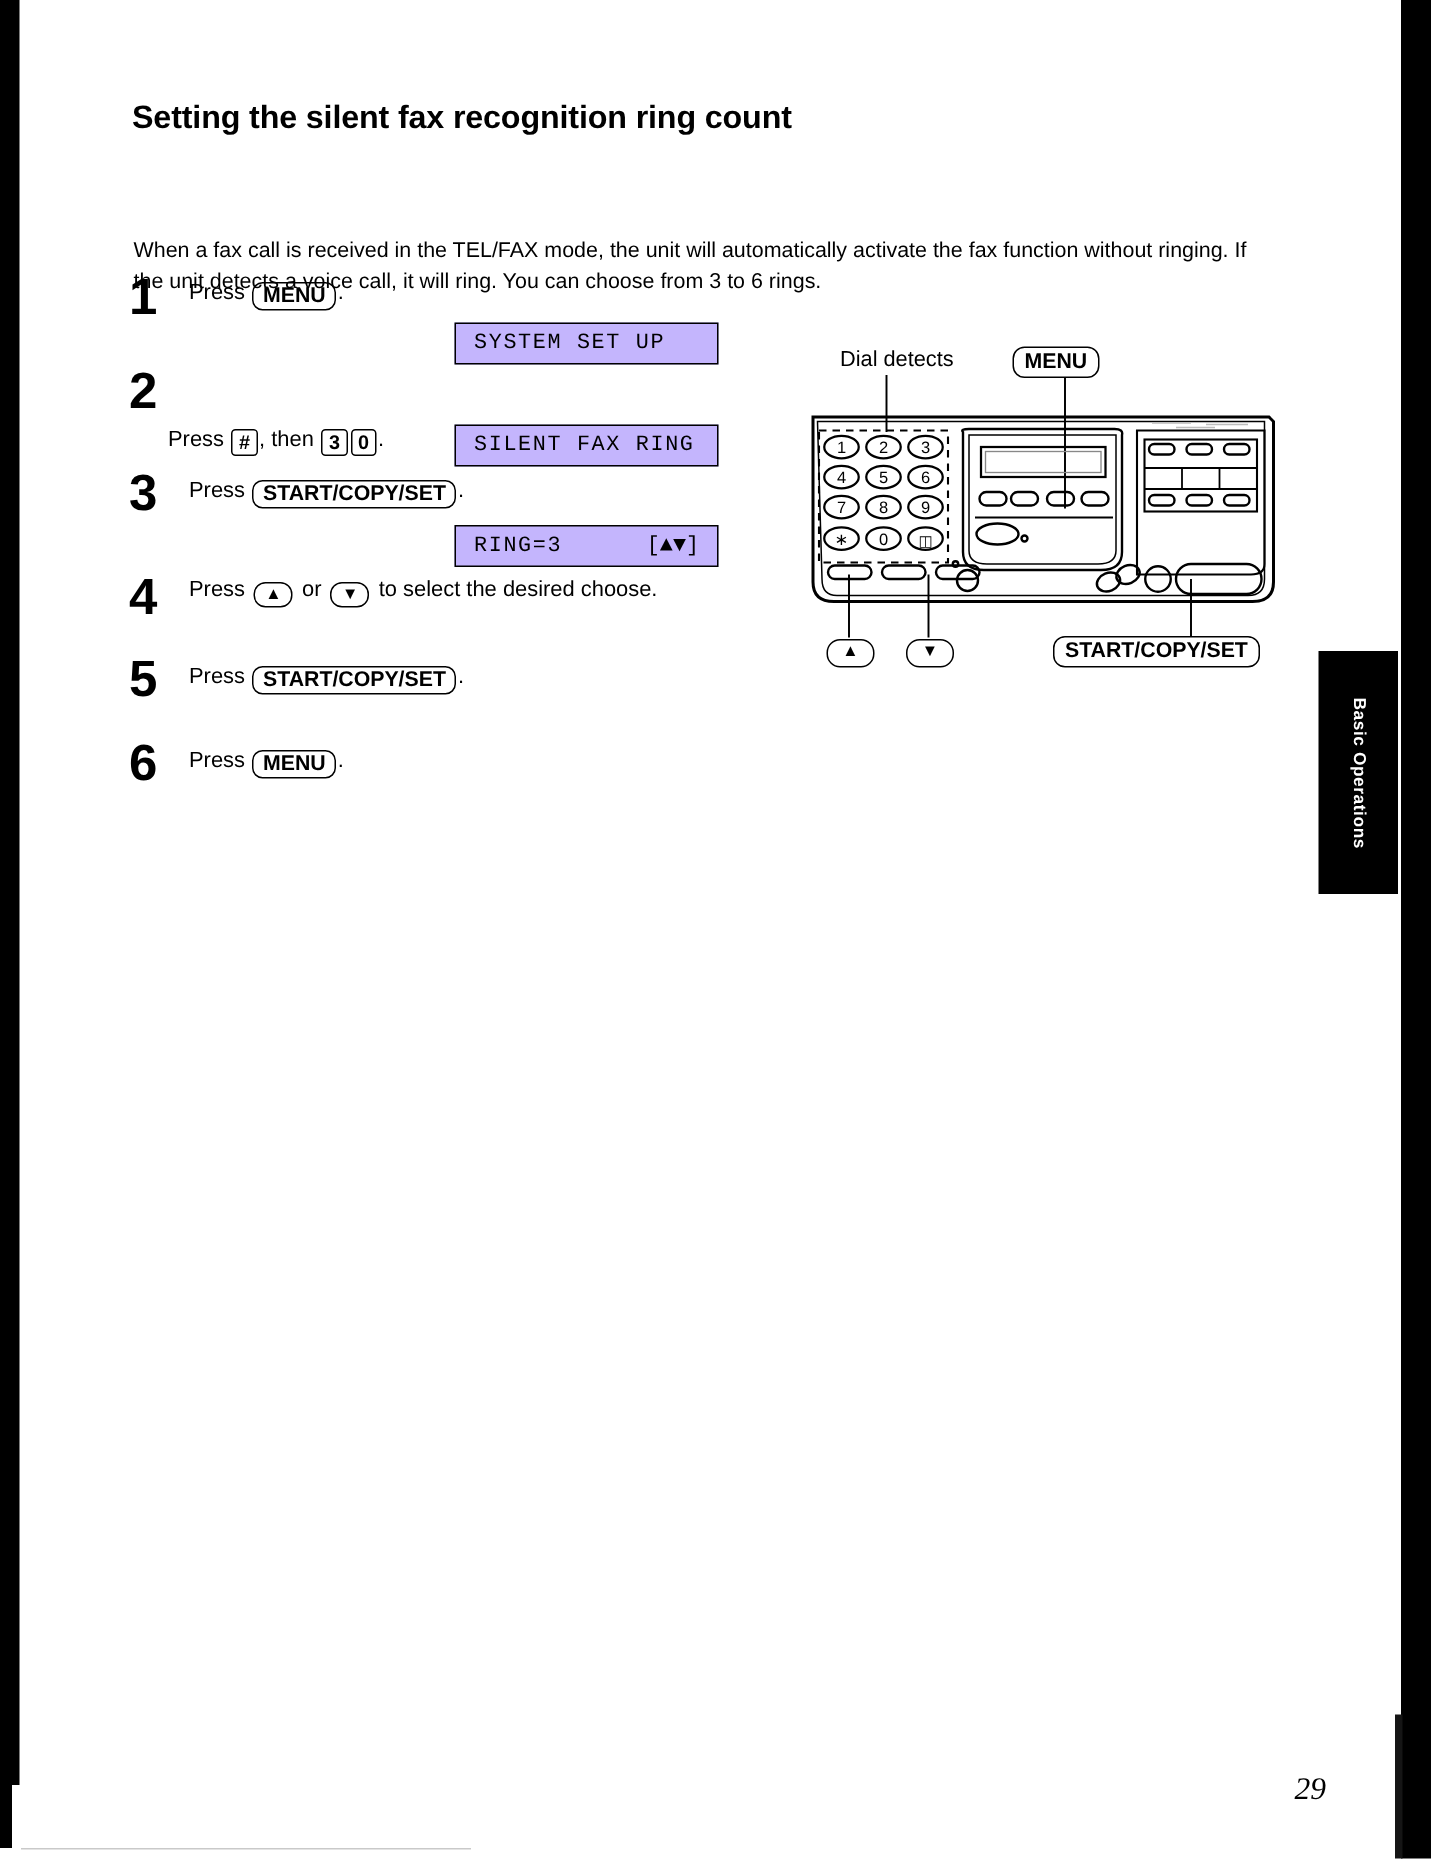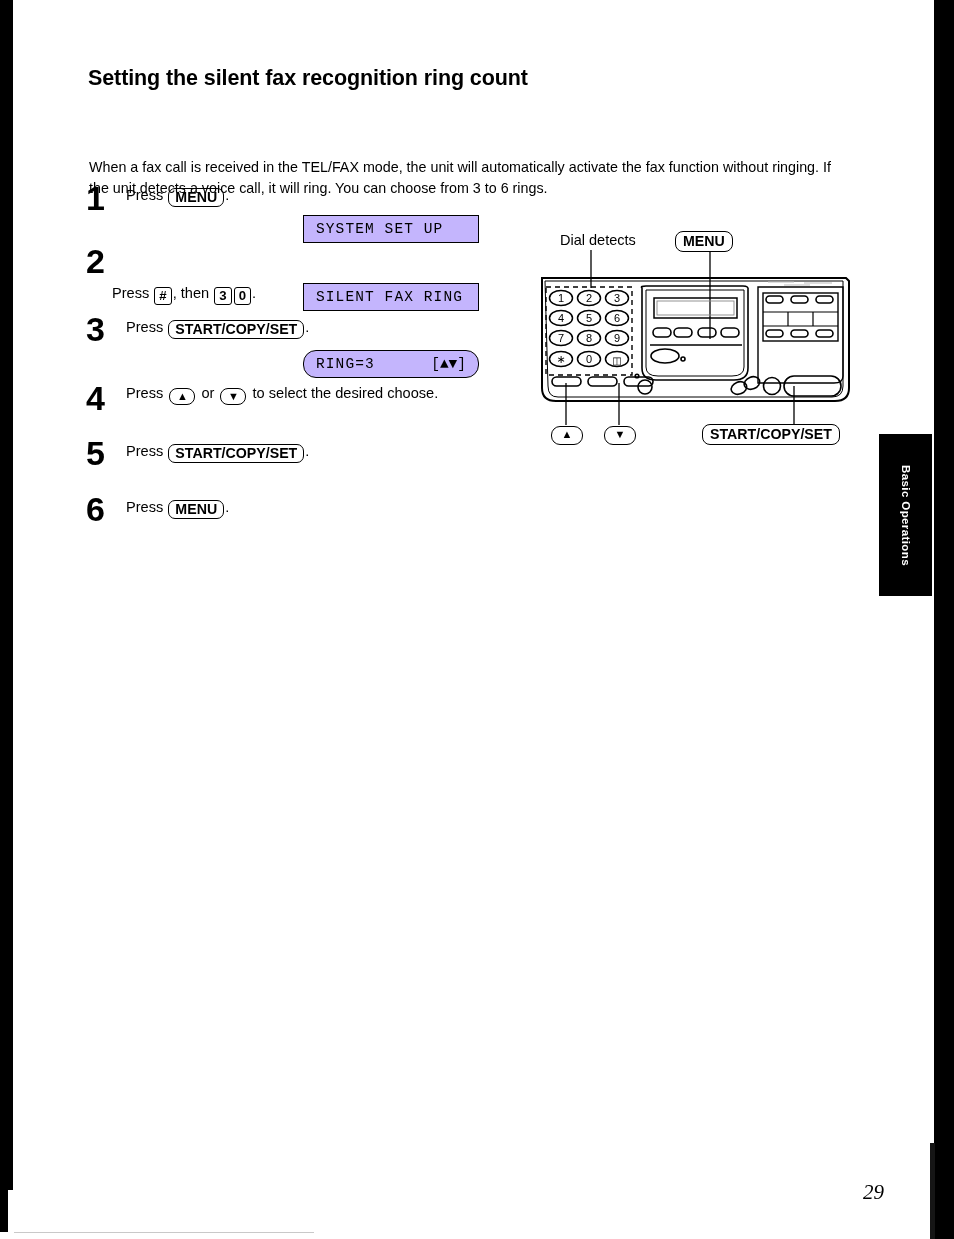--- a/index.html
+++ b/index.html
@@ -235,21 +235,21 @@
   <div class="lcd" style="left:303px; top:283px;text-align:center;">
     <span>SILENT FAX RING</span>
     <span class="lcd-right"></span>
   </div>
 
   <div class="step-num" style="left:86px; top:312px;">3</div>
   <div class="step-text" style="left:126px; top:318px;">
     <span>Press </span><span class="key">START/COPY/SET</span><span>.</span>
   </div>
 
-  <div class="lcd" style="left:303px; top:350px;border-radius:13px;">
+  <div class="lcd" style="left:303px; top:350px;">
     <span>RING=3</span>
     <span class="lcd-right">[▲▼]</span>
   </div>
 
   <div class="step-num" style="left:86px; top:381px;">4</div>
   <div class="step-text" style="left:126px; top:384px;">
     <span>Press </span><span class="key-arrow">▲</span><span> or </span><span class="key-arrow">▼</span><span> to select the desired choose.</span>
   </div>
 
   <div class="step-num" style="left:86px; top:436px;">5</div>

